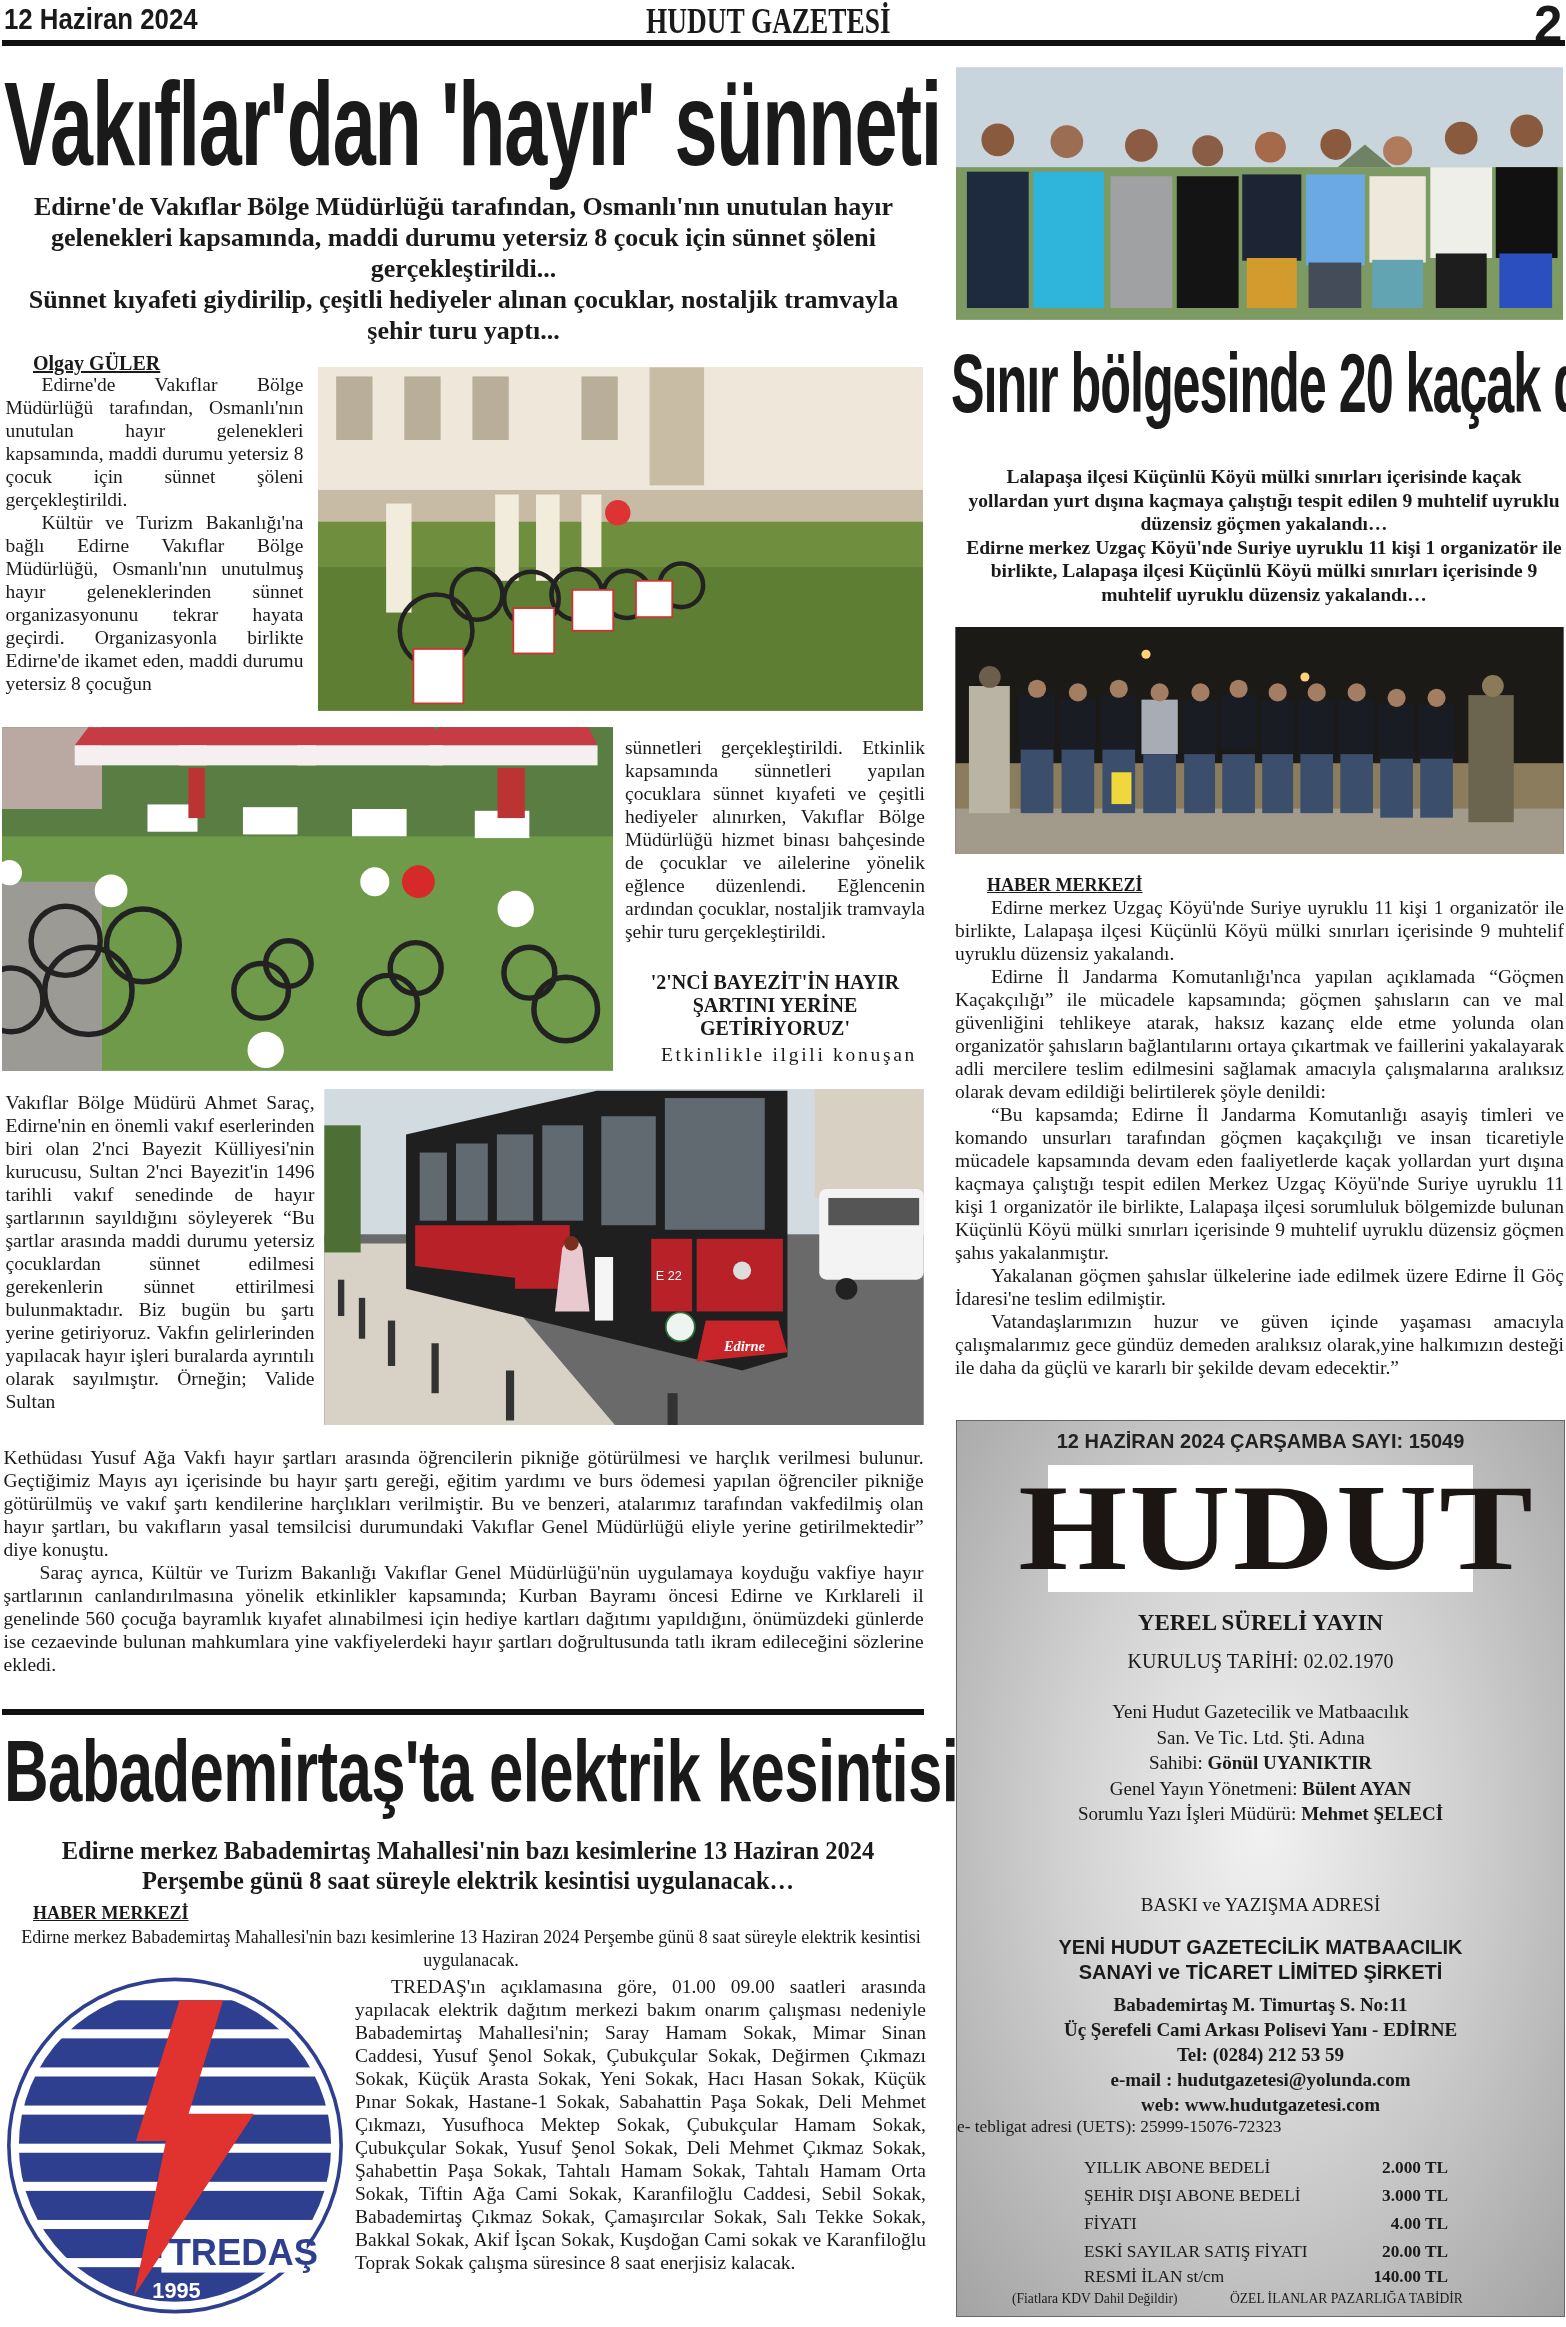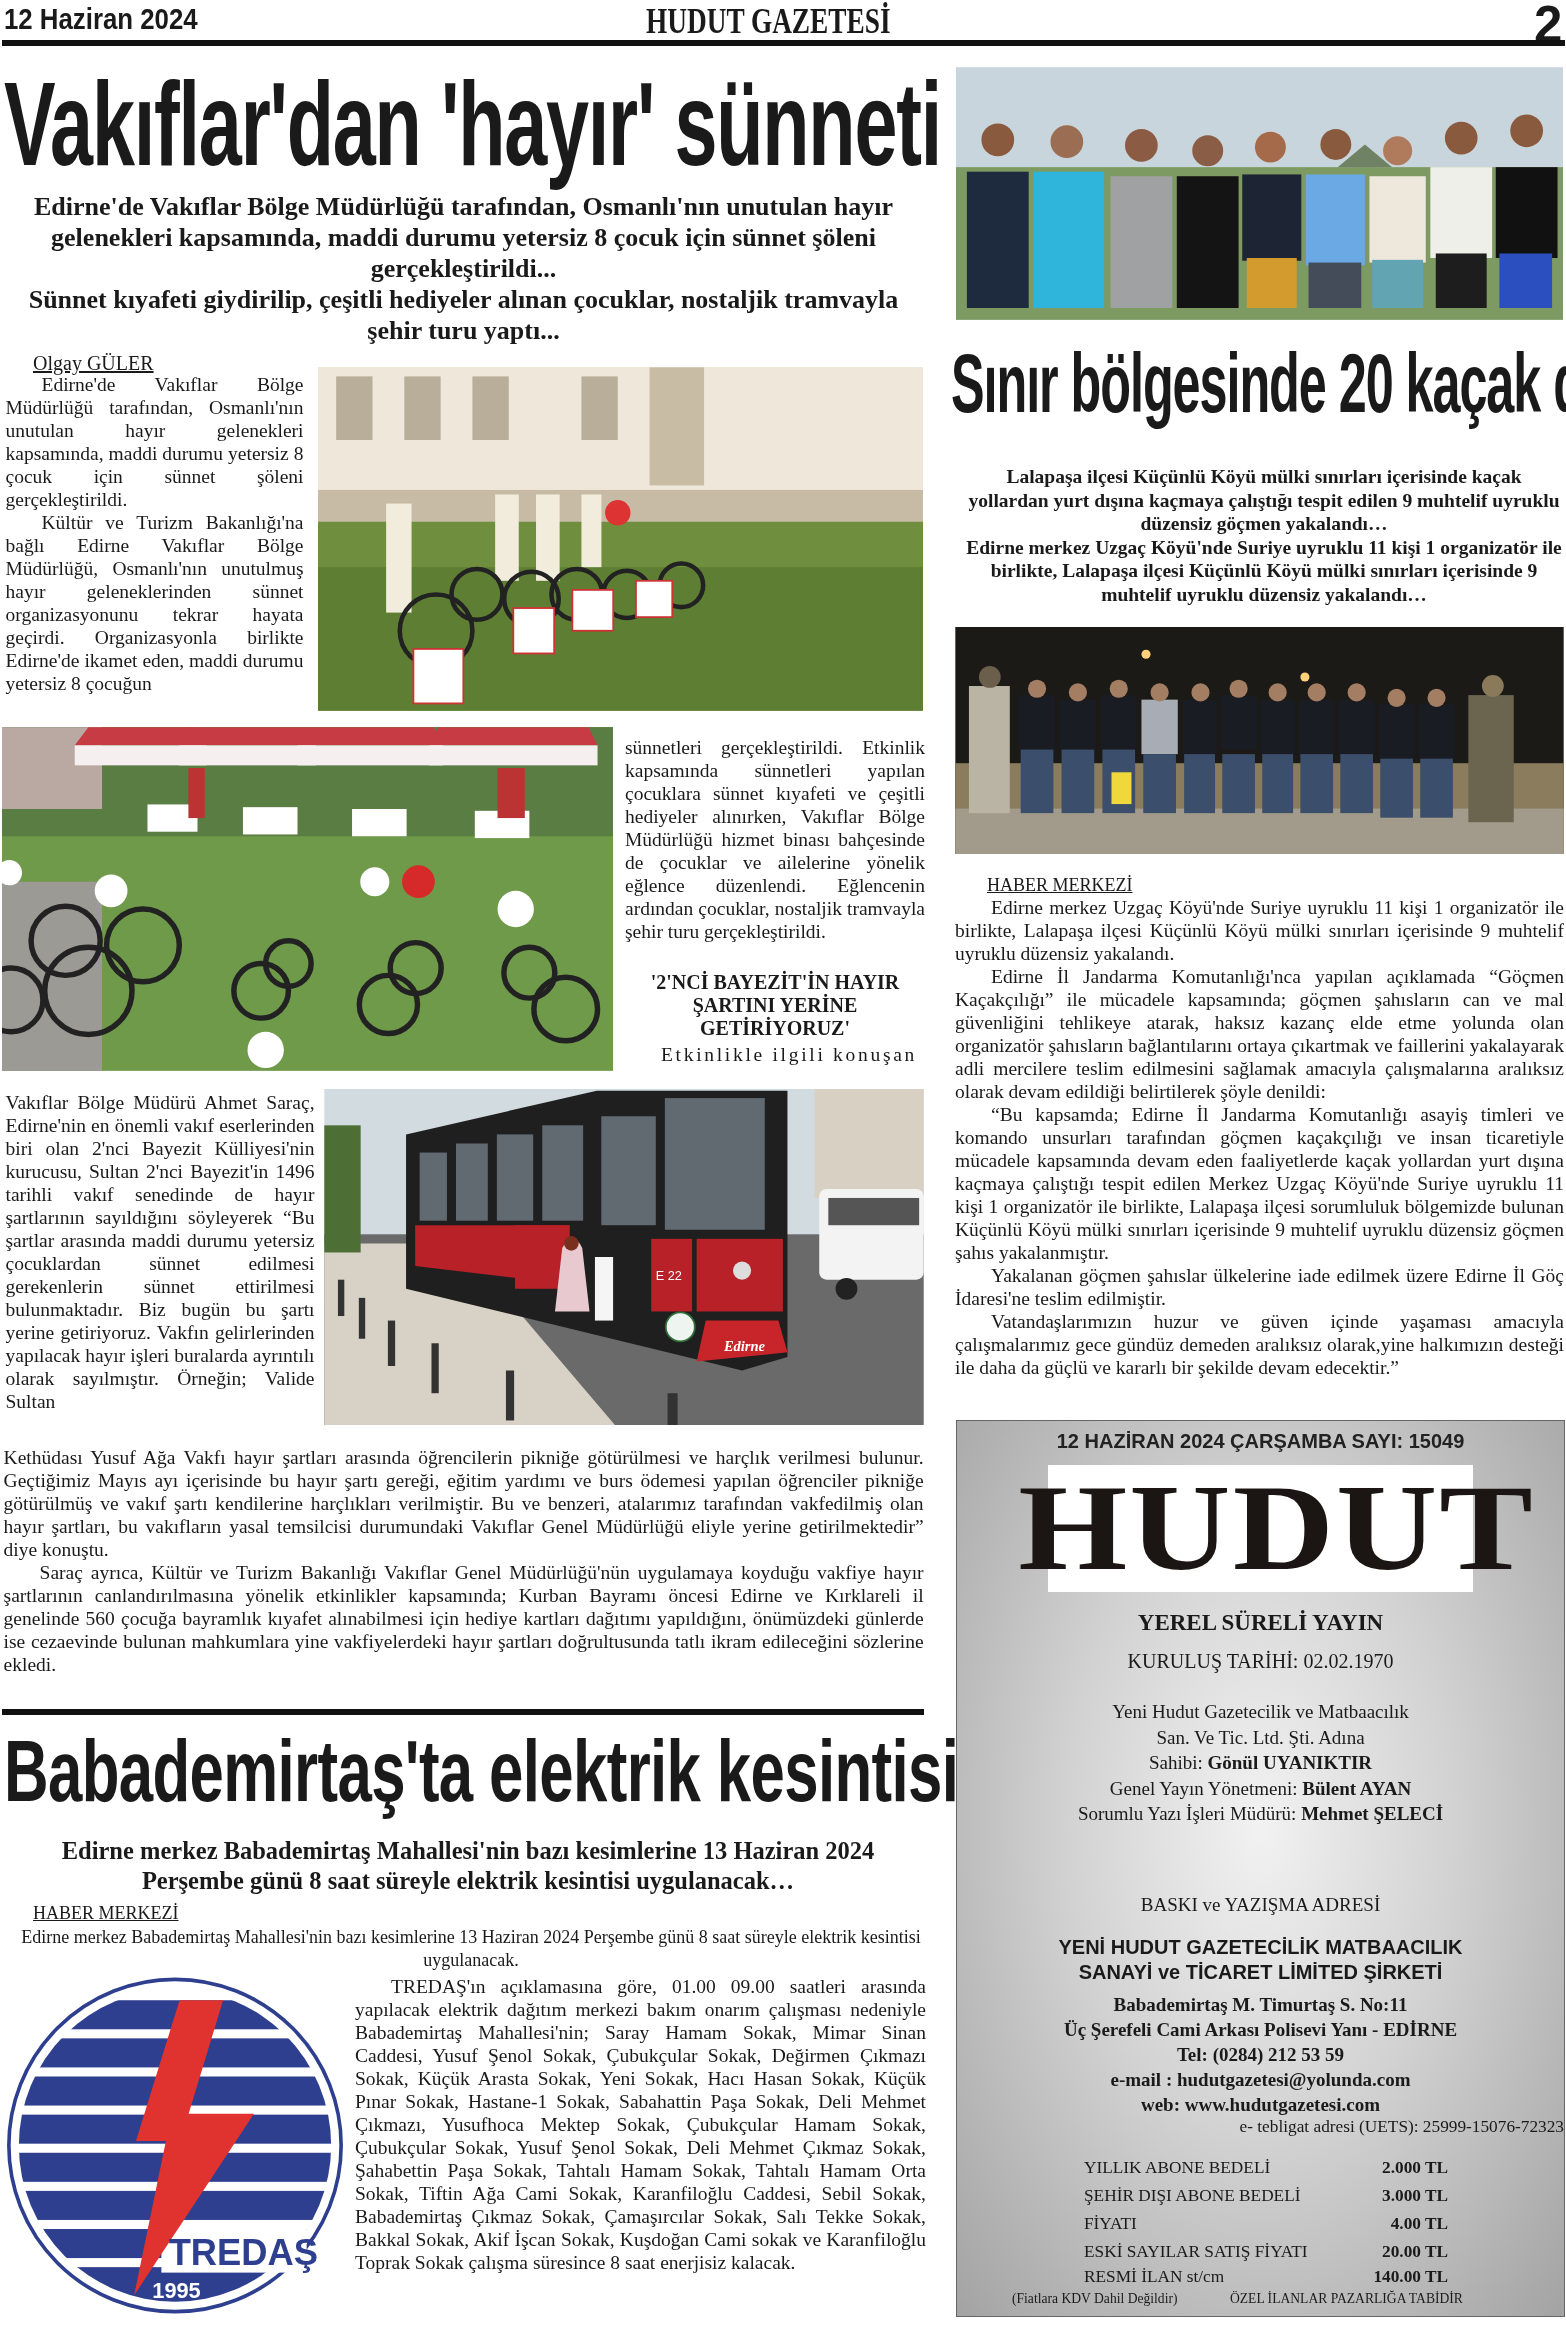--- a/index.html
+++ b/index.html
@@ -6,21 +6,21 @@
   html, body { width: 1566px; height: 2327px; background: #fff; overflow: hidden; }
   body { position: relative; font-family: "Liberation Serif", serif; color: #1a1a1a; }
   .abs { position: absolute; }
   .cond { font-family: "Liberation Sans", sans-serif; font-weight: bold; transform-origin: left top; white-space: nowrap; }
   .serif { font-family: "Liberation Serif", serif; }
   .just { text-align: justify; }
   .bodytxt { font-size: 19.5px; line-height: 23px; }
   .bodytxt p { text-indent: 36px; }
   .bodytxt p.noind { text-indent: 0; }
   .lead { font-weight: bold; text-align: center; }
-  .byline { font-weight: normal; text-decoration: underline; }
+  .byline { font-weight: bold; text-decoration: underline; }
   .photo { overflow: hidden; }
 
   
   #hdr-date { left: 3.6px; top: 1.8px; font-size: 30px; transform: scaleX(0.86); }
   #hdr-title { left: 646px; top: 1.8px; font-family: "Liberation Serif", serif; font-weight: bold; font-size: 35px; transform: scaleX(0.78); transform-origin: left top; letter-spacing: 0px; }
   #hdr-page { right: 3.6px; top: -5.5px; font-size: 51px; }
   #hdr-rule { left: 1.8px; top: 40px; width: 1563px; height: 5.5px; background: #111; }
 
   
   #a1-headline { left: 3.6px; top: 56px; font-size: 118px; transform: scaleX(0.655); letter-spacing: -1.8px; }
@@ -57,21 +57,21 @@
     background: radial-gradient(ellipse at 50% 45%, #f2f2f2 0%, #d2d2d2 45%, #a3a3a3 100%); }
   #imp-top { top: 9px; left: 0; width: 100%; text-align: center; font-family: "Liberation Sans", sans-serif; font-weight: bold; font-size: 20px; color: #222; }
   #imp-logo-box { top: 47px; left: 69px; width: 323px; height: 127px; background: #fff; }
   #imp-logo { top: 45px; left: 0; width: 100%; text-align: center; font-family: "Liberation Serif", serif; font-weight: bold; font-size: 123px; line-height: 136px; color: #1b1513; transform: scaleX(1.14); transform-origin: 50% 0; letter-spacing: 1.8px; }
   #imp-sub { top: 189px; left: 0; width: 100%; text-align: center; font-weight: bold; font-size: 23px; }
   #imp-found { top: 229px; left: 0; width: 100%; text-align: center; font-size: 20px; }
   .imp-line { left: 0; width: 100%; text-align: center; font-size: 19px; line-height: 25.5px; }
   #imp-addr-head { top: 473px; left: 0; width: 100%; text-align: center; font-size: 19px; }
   #imp-corp { top: 514px; left: 0; width: 100%; text-align: center; font-family: "Liberation Sans", sans-serif; font-weight: bold; font-size: 20px; line-height: 24.5px; }
   #imp-contact { top: 571px; left: 0; width: 100%; text-align: center; font-weight: bold; font-size: 19px; line-height: 25px; }
-  #imp-uets { top: 696px; left: 0; width: 100%; text-align: right; font-size: 17.3px; }
+  #imp-uets { top: 696px; left: 0; width: 100%; text-align: left; font-size: 17.3px; }
   #imp-prices { top: 733px; left: 127px; width: 364px; font-size: 17.3px; }
   .price-row { display: flex; justify-content: space-between; height: 28px; line-height: 28px; }
   .price-row .val { font-weight: bold; }
   #imp-foot-l { top: 870px; left: 55px; font-size: 13.6px; }
   #imp-foot-r { top: 870px; left: 273px; font-size: 13.6px; }
 </style>
 </head>
 <body>
 
 <div class="abs cond" id="hdr-date">12 Haziran 2024</div>

